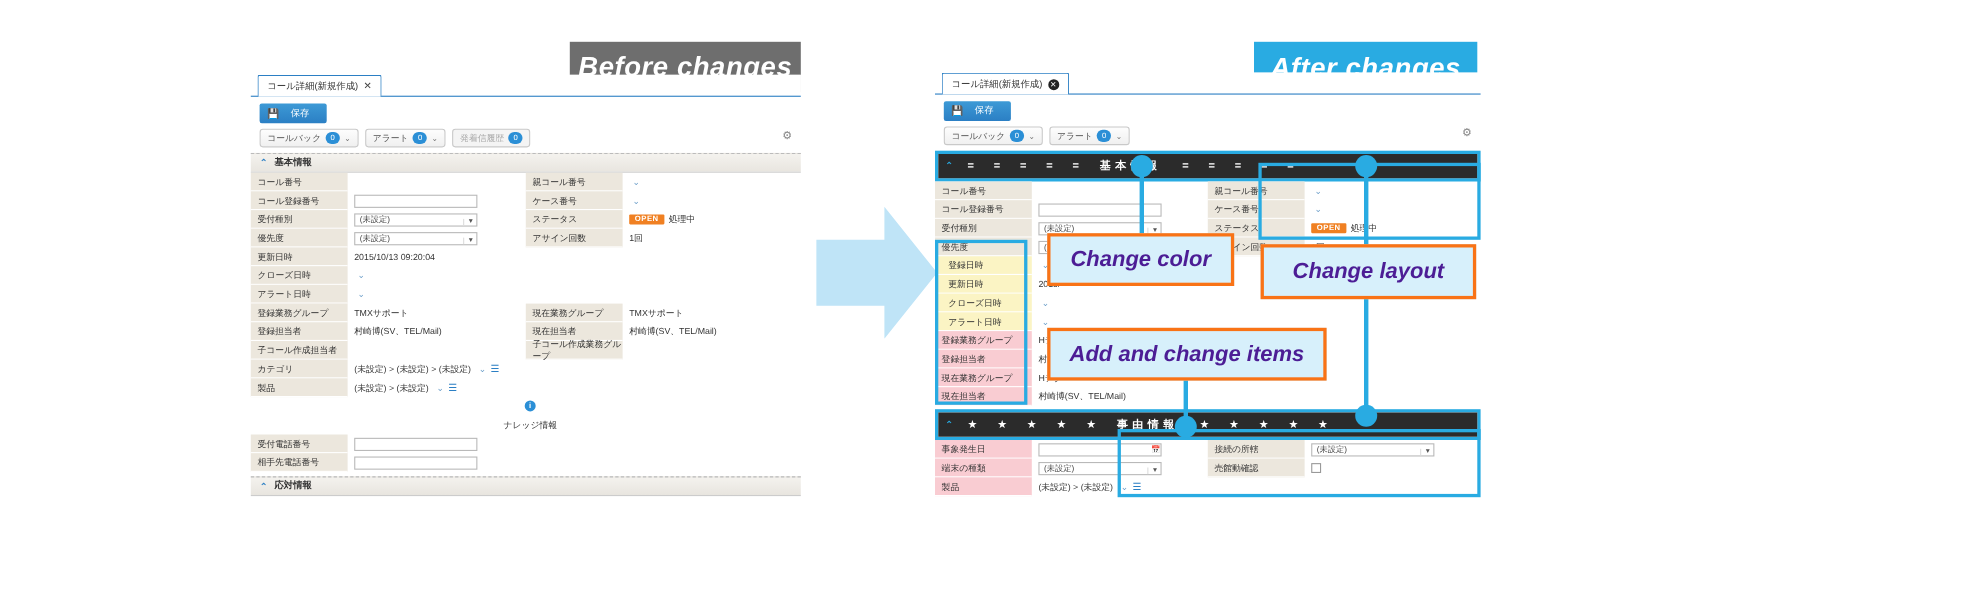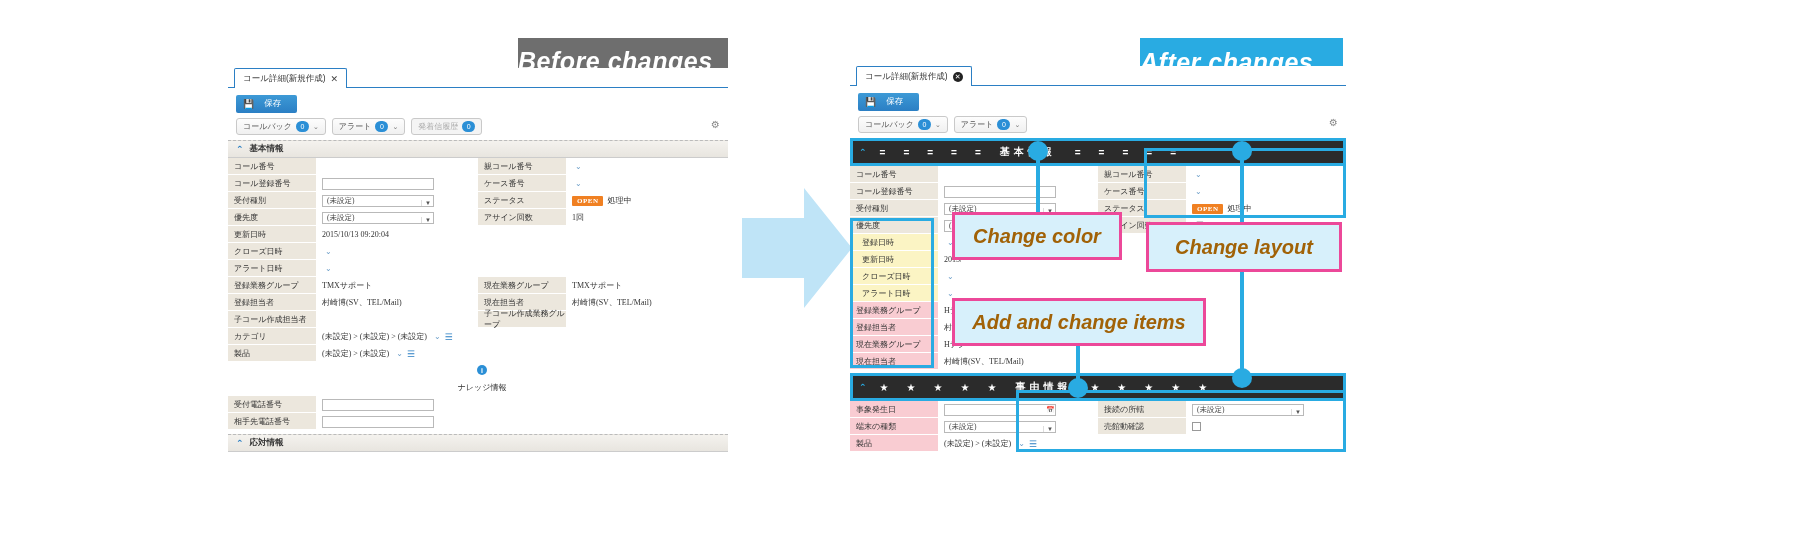--- a/index.html
+++ b/index.html
@@ -6,21 +6,21 @@
   body {
     width: 1800px; height: 552px;
     background: #ffffff;
     font-family: "Liberation Sans", "DejaVu Sans", sans-serif;
     position: relative; overflow: hidden;
   }
   .stage { position: absolute; inset: 0; }
 
   
   .banner {
-    position: absolute; display: flex; align-items: center; 
+    position: absolute; display: flex; align-items: center; justify-content: center;
     font-weight: bold; font-style: italic; color: #ffffff; letter-spacing: .5px;
   }
   #banner-before { left: 518px; top: 38px; width: 210px; height: 46px; background: #6e6e6e; font-size: 25px; }
   #banner-after  { left: 1140px; top: 38px; width: 203px; height: 48px; background: #29ABE2; font-size: 25px; }
 
   
   #arrow { position: absolute; left: 742px; top: 188px; width: 110px; height: 120px; }
 
   
   .panel { position: absolute; background: #ffffff; }
@@ -76,21 +76,21 @@
   .sect-after {
     background: #2b2b2b; color: #ffffff; height: 22px;
     display: flex; align-items: center; gap: 0px; padding: 0 6px;
     font-size: 10px; font-weight: bold;
   }
   .sect-after .sect-chevron { color: #29ABE2; margin-right: 4px; }
   .sect-after .deco { flex: 0 0 auto; padding: 0 9px; font-size: 10px; color: #fff; }
   .sect-after .sect-title { padding: 0 10px; letter-spacing: 4px; white-space: nowrap; }
 
   
-  .form { padding: 0; font-family: Liberation Serif, serif; }
+  .form { padding: 0; }
   .row { display: flex; align-items: stretch; height: 17px; }
   .half { display: flex; align-items: stretch; width: 50%; }
   .lbl {
     width: 88px; flex: 0 0 88px; background: #ece7dd; color: #333;
     font-size: 8px; display: flex; align-items: center; padding-left: 6px;
     border-bottom: 1px solid #fff;
   }
   .lbl.yellow { background: #fbf4c4; padding-left: 12px; }
   .lbl.pink   { background: #f9ccd2; }
   .val {
@@ -120,23 +120,23 @@
     font-size: 7px; font-weight: bold; display: flex; align-items: center; justify-content: center;
   }
   .chk { width: 9px; height: 9px; border: 1px solid #999; background: #fff; }
   .cal { color: #2b7fc4; font-size: 8px; }
 
   
   .hl { position: absolute; border: 3px solid #29ABE2; pointer-events: none; }
 
   
   .callout {
-    position: absolute; background: #D7F0FB; border: 3px solid #ec4899;
+    position: absolute; background: #D7F0FB; border: 3px solid #f97316;
     display: flex; align-items: center; justify-content: center;
-    font-style: italic; font-weight: bold; color: #a16207; font-size: 20px;
+    font-style: italic; font-weight: bold; color: #4c1d95; font-size: 20px;
     text-align: right; padding: 0 10px;
   }
   #callout-color  { left: 952px; top: 212px; width: 170px; height: 48px; }
   #callout-layout { left: 1146px; top: 222px; width: 196px; height: 50px; }
   #callout-items  { left: 952px; top: 298px; width: 254px; height: 48px; }
 
   .lead { position: absolute; background: #29ABE2; }
   .dot  { position: absolute; background: #29ABE2; border-radius: 50%; }
 </style>
 </head>

